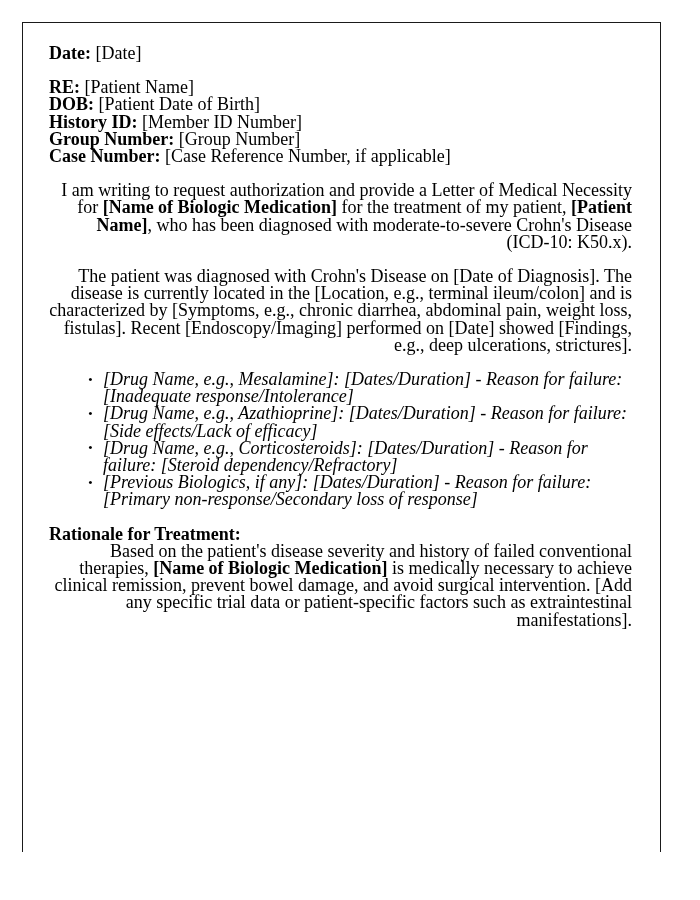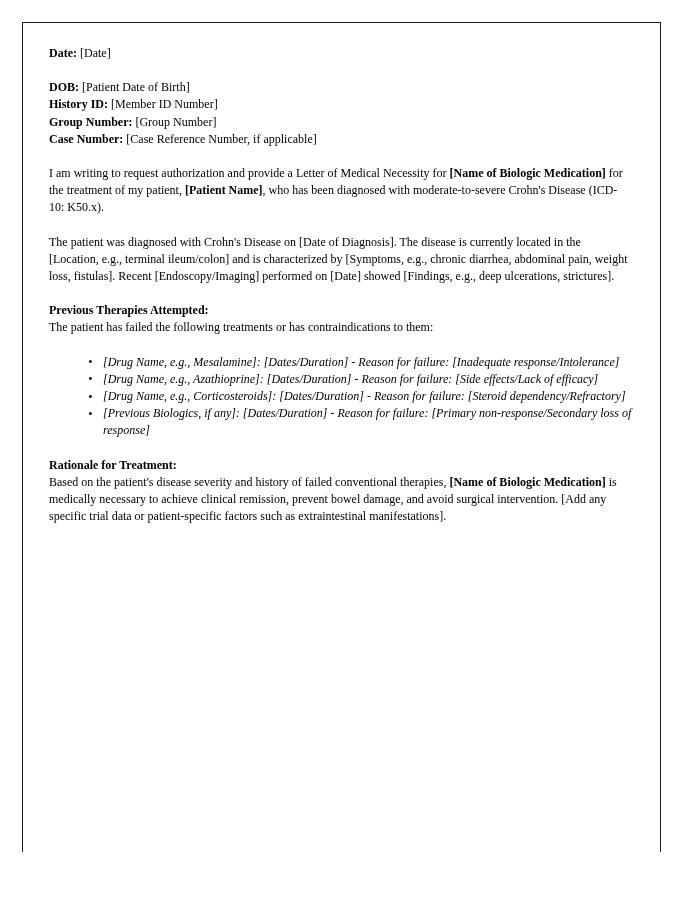--- a/index.html
+++ b/index.html
@@ -23,38 +23,38 @@
     width: 639px;
     height: 830px;           
     box-sizing: border-box;
     border: 1px solid #1a1a1a;
     border-bottom: none;
     background: #ffffff;
   }
 
   #letter-body {
     padding: 22px 28px 0 26px;
-    font-size: 12px;
+    font-size: 18px;
     line-height: 17.2px;
   }
 
   .blk {
     margin: 0;
   }
   
   .gap-1 { margin-top: 17px; }
 
   .line { white-space: nowrap; }
 
   b, .b {
     font-weight: bold;
   }
 
   .para {
-    text-align: left;
+    text-align: right;
   }
 
   
   ul.therapy-list {
     margin: 17px 0 0 0;
     padding-left: 39px;
     list-style: none;
     font-style: italic;
   }
   ul.therapy-list > li {
@@ -76,37 +76,34 @@
 
 <div id="letter-page">
   <div id="letter-body">
 
     <div class="blk">
       <div class="line"><b>Date:</b> <span>[Date]</span></div>
     </div>
 
 
     <div class="blk gap-1">
+      <div class="line"><b>RE:</b> <span>[Patient Name]</span></div>
       <div class="line"><b>DOB:</b> <span>[Patient Date of Birth]</span></div>
       <div class="line"><b>History ID:</b> <span>[Member ID Number]</span></div>
       <div class="line"><b>Group Number:</b> <span>[Group Number]</span></div>
       <div class="line"><b>Case Number:</b> <span>[Case Reference Number, if applicable]</span></div>
     </div>
 
 
     <div class="blk gap-1 para"><span>I am writing to request authorization and provide a Letter of Medical Necessity for </span><b>[Name of Biologic Medication]</b><span> for the treatment of my patient, </span><b>[Patient Name]</b><span>, who has been diagnosed with moderate-to-severe Crohn's Disease (ICD-10: K50.x).</span></div>
 
     <div class="blk gap-1">
       <div class="para">The patient was diagnosed with Crohn's Disease on [Date of Diagnosis]. The disease is currently located in the [Location, e.g., terminal ileum/colon] and is characterized by [Symptoms, e.g., chronic diarrhea, abdominal pain, weight loss, fistulas]. Recent [Endoscopy/Imaging] performed on [Date] showed [Findings, e.g., deep ulcerations, strictures].</div>
     </div>
 
-    <div class="blk gap-1">
-      <div class="b">Previous Therapies Attempted:</div>
-      <div class="para">The patient has failed the following treatments or has contraindications to them:</div>
-    </div>
 
     <ul class="therapy-list">
       <li>[Drug Name, e.g., Mesalamine]: [Dates/Duration] - Reason for failure: [Inadequate response/Intolerance]</li>
       <li>[Drug Name, e.g., Azathioprine]: [Dates/Duration] - Reason for failure: [Side effects/Lack of efficacy]</li>
       <li>[Drug Name, e.g., Corticosteroids]: [Dates/Duration] - Reason for failure: [Steroid dependency/Refractory]</li>
       <li>[Previous Biologics, if any]: [Dates/Duration] - Reason for failure: [Primary non-response/Secondary loss of response]</li>
     </ul>
 
     <div class="blk gap-1">
       <div class="b">Rationale for Treatment:</div>

